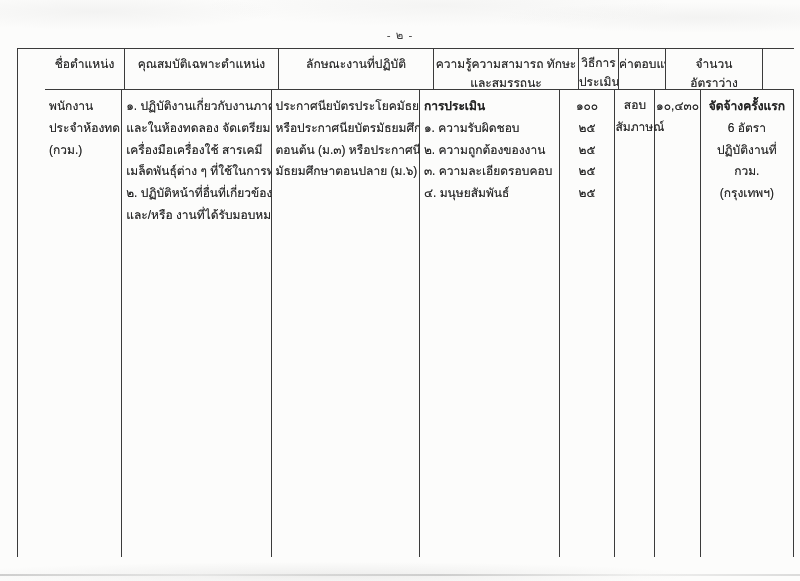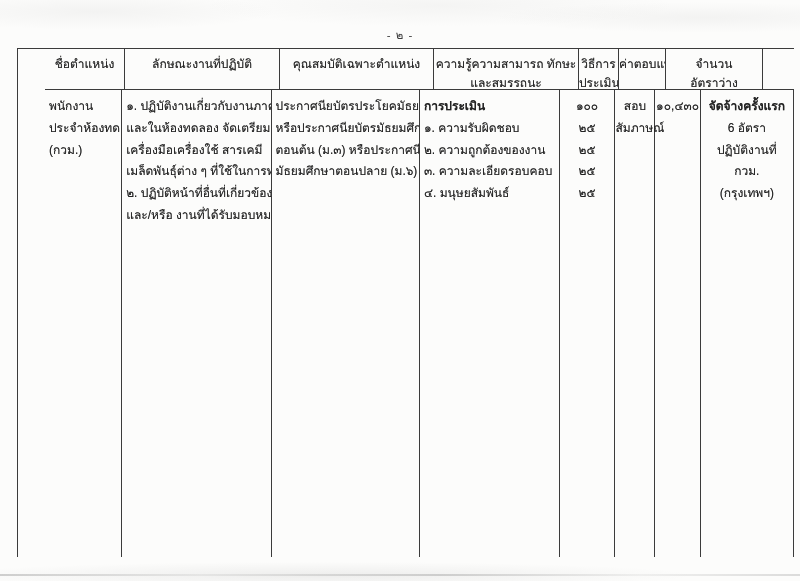--- a/index.html
+++ b/index.html
@@ -34,21 +34,21 @@
   .table {
     position: absolute; left: 17px; top: 48px; width: 777px; height: 509px;
     border-top: 1.5px solid #3b3b3b;
     border-left: 1px solid #3b3b3b;
     display: flex; flex-direction: column; padding-left: 27px;
   }
   .hrow { display: flex; height: 41px; border-bottom: 1.5px solid #3b3b3b; }
   .brow { display: flex; flex: 1; }
   .cell { border-right: 1px solid #3b3b3b; overflow: hidden; }
   .c1 { width: 80px; }  .c2 { width: 155px; } .c3 { width: 154px; }
-  .c4 { width: 145px; } .c5 { width: 58px; }  .c6 { width: 40px; }
+  .c4 { width: 145px; } .c5 { width: 58px; }  .c6 { width: 40px; font-family: Liberation Mono, monospace; }
   .c7 { width: 47px; }  .c8 { width: 97px; }
   .hcell {
     text-align: center; padding-top: 6px;
     font-size: 12px; line-height: 19px; color: #262626;
     text-shadow: 0 0 .5px rgba(0,0,0,.45);
   }
   .bcell {
     font-size: 12px; line-height: 21.8px; padding-top: 6px;
     color: #222; text-shadow: 0 0 .5px rgba(0,0,0,.4);
   }
@@ -66,26 +66,26 @@
 
   <div class="pagenum">- ๒ -</div>
 
   <div class="table">
 
     <div class="hrow">
       <div class="cell c1 hcell">
         <div class="l">ชื่อตำแหน่ง</div>
         <div class="l"></div>
       </div>
+      <div class="cell c3 hcell">
+        <div class="l">คุณสมบัติเฉพาะตำแหน่ง</div>
+        <div class="l"></div>
+      </div>
       <div class="cell c2 hcell">
         <div class="l">ลักษณะงานที่ปฏิบัติ</div>
-        <div class="l"></div>
-      </div>
-      <div class="cell c3 hcell">
-        <div class="l">คุณสมบัติเฉพาะตำแหน่ง</div>
         <div class="l"></div>
       </div>
       <div class="cell c4 hcell">
         <div class="l">ความรู้ความสามารถ ทักษะ</div>
         <div class="l">และสมรรถนะ</div>
       </div>
       <div class="cell c6 hcell">
         <div class="l">วิธีการ</div>
         <div class="l">ประเมิน</div>
       </div>

